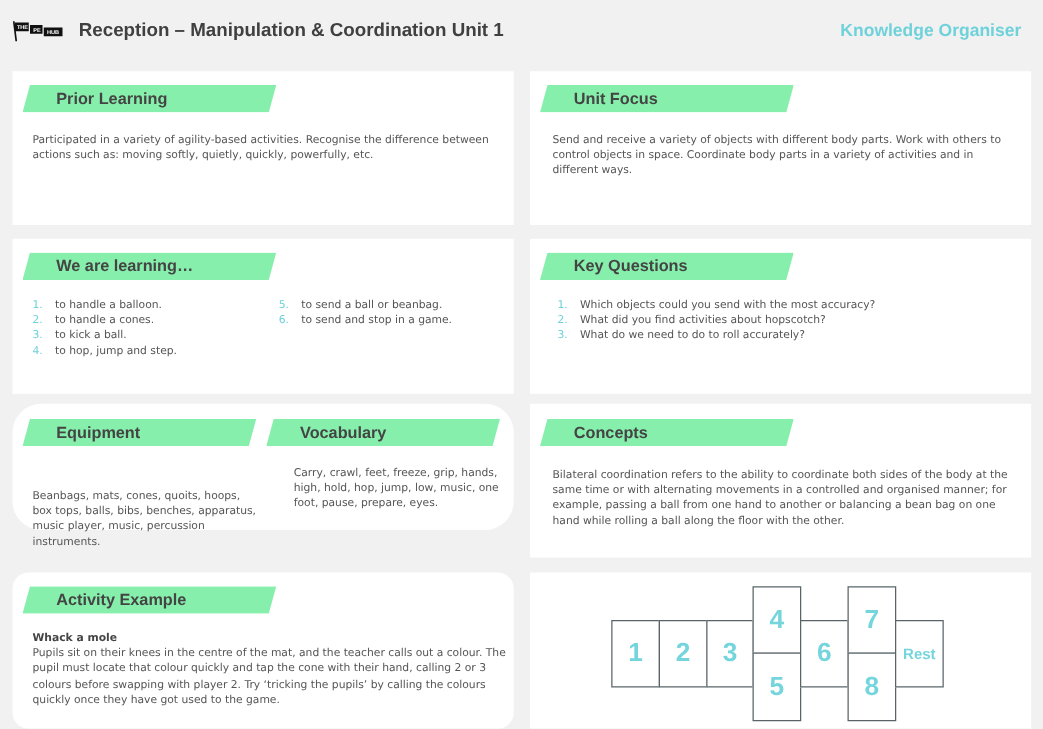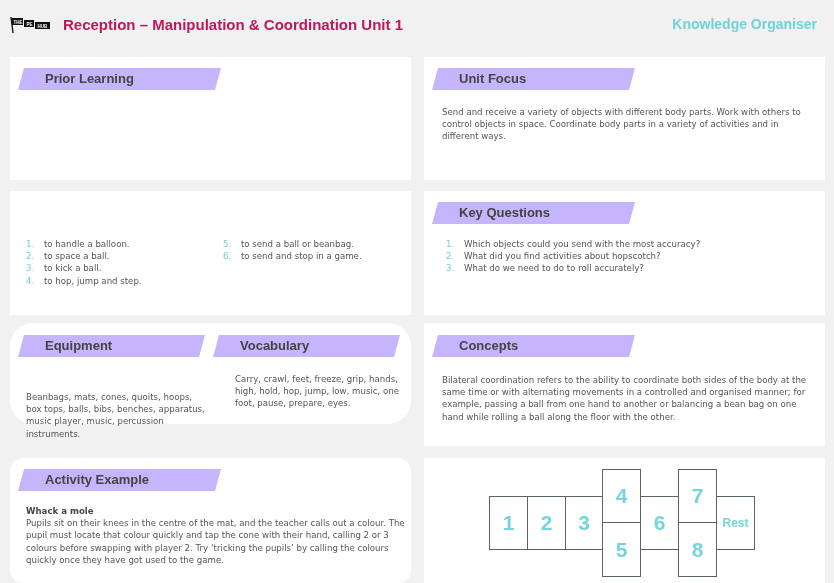--- a/index.html
+++ b/index.html
@@ -1,22 +1,22 @@
 <!DOCTYPE html>
 <html><head>
 <meta charset="utf-8">
 <style>
   * { box-sizing: border-box; margin: 0; padding: 0; }
   html, body { width: 834px; height: 583px; overflow: hidden; }
   body { background: #f1f1f1; font-family: "DejaVu Sans", sans-serif; color: #555; position: relative; }
   .logo { position: absolute; left: 10px; top: 16px; width: 42px; height: 18px; }
-  .title { position: absolute; left: 63px; top: 16px; font-family: "Liberation Sans", sans-serif; font-weight: bold; font-size: 15px; color: #be185d; }
+  .title { position: absolute; left: 63px; top: 16px; font-family: "Liberation Sans", sans-serif; font-weight: bold; font-size: 15px; color: #404040; }
   .subtitle { position: absolute; right: 17px; top: 16px; font-family: "Liberation Sans", sans-serif; font-weight: bold; font-size: 14px; color: #6fd2da; }
   .panel { position: absolute; background: #fff; }
-  .hdr { position: absolute; height: 22px; background: #c4b5fd; clip-path: polygon(6px 0, 100% 0, calc(100% - 6px) 100%, 0 100%); font-family: "Liberation Sans", sans-serif; font-weight: bold; font-size: 13px; color: #444; line-height: 22px; }
+  .hdr { position: absolute; height: 22px; background: #86efac; clip-path: polygon(6px 0, 100% 0, calc(100% - 6px) 100%, 0 100%); font-family: "Liberation Sans", sans-serif; font-weight: bold; font-size: 13px; color: #444; line-height: 22px; }
   .hdr span { position: absolute; left: 27px; }
   .txt { position: absolute; font-size: 8.6px; line-height: 12.2px; color: #555; }
   ol.lst { list-style: none; }
   ol.lst li { display: flex; }
   ol.lst li .n { color: #6fd2da; width: 18px; flex: none; }
   .bold { font-weight: bold; color: #444; }
   .hop { position: absolute; left: 0; top: 0; }
   .cell { position: absolute; border: 1px solid #5a6468; background: #fff; color: #75d5dc; font-family: "Liberation Sans", sans-serif; font-weight: bold; font-size: 21px; display: flex; align-items: center; justify-content: center; }
   .cell.rest { font-size: 12px; }
 </style>
@@ -32,38 +32,42 @@
   <text x="16.5" y="9.6" font-size="4.5" fill="#fff" font-family="Liberation Sans, sans-serif" font-weight="bold">PE</text>
   <text x="27.5" y="11.6" font-size="4.5" fill="#fff" font-family="Liberation Sans, sans-serif" font-weight="bold">HUB</text>
 </svg>
 <div class="title">Reception – Manipulation &amp; Coordination Unit 1</div>
 <div class="subtitle">Knowledge Organiser</div>
 
 <div class="panel" style="left:10px;top:57px;width:401px;height:123px;">
   <div class="hdr" style="left:8px;top:11px;width:203px;">
       <span>Prior Learning</span>
     </div>
+  <div class="txt" style="left:16px;top:49px;width:380px;">Participated in a variety of agility-based activities. Recognise the difference between actions such as: moving softly, quietly, quickly, powerfully, etc.</div>
 </div>
 
 <div class="panel" style="left:424px;top:57px;width:401px;height:123px;padding-left:36px;">
   <div class="hdr" style="left:8px;top:11px;width:203px;">
       <span>Unit Focus</span>
     </div>
   <div class="txt" style="left:18px;top:49px;width:372px;">Send and receive a variety of objects with different body parts.  Work with others to control objects in space. Coordinate body parts in a variety of activities and in different ways.</div>
 </div>
 
 <div class="panel" style="left:10px;top:191px;width:401px;height:124px;">
+  <div class="hdr" style="left:8px;top:11px;width:203px;">
+      <span>We are learning…</span>
+    </div>
   <ol class="txt lst" style="left:16px;top:47px;width:190px;">
     <li>
         <span class="n">1.</span>
         <span>to handle a balloon.</span>
       </li>
     <li>
         <span class="n">2.</span>
-        <span>to space a ball.</span>
+        <span>to handle a cones.</span>
       </li>
     <li>
         <span class="n">3.</span>
         <span>to kick a ball.</span>
       </li>
     <li>
         <span class="n">4.</span>
         <span>to hop, jump and step.</span>
       </li>
   </ol>

